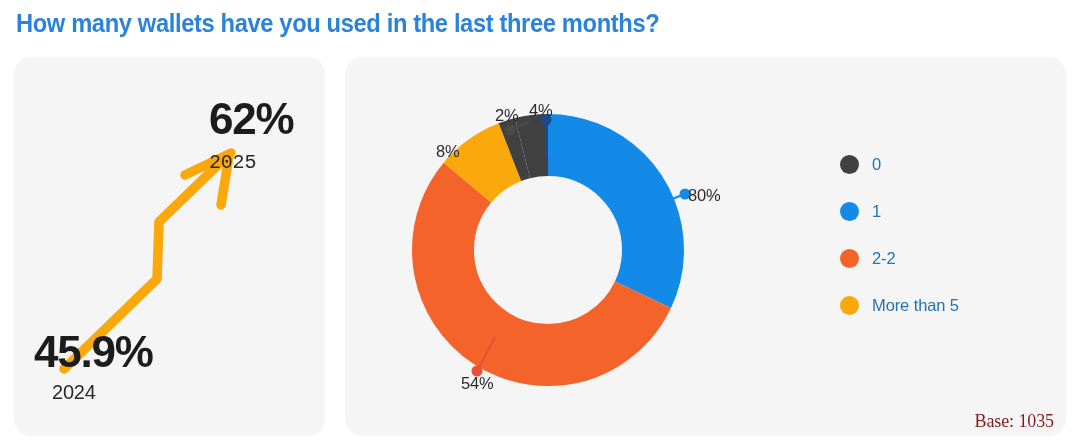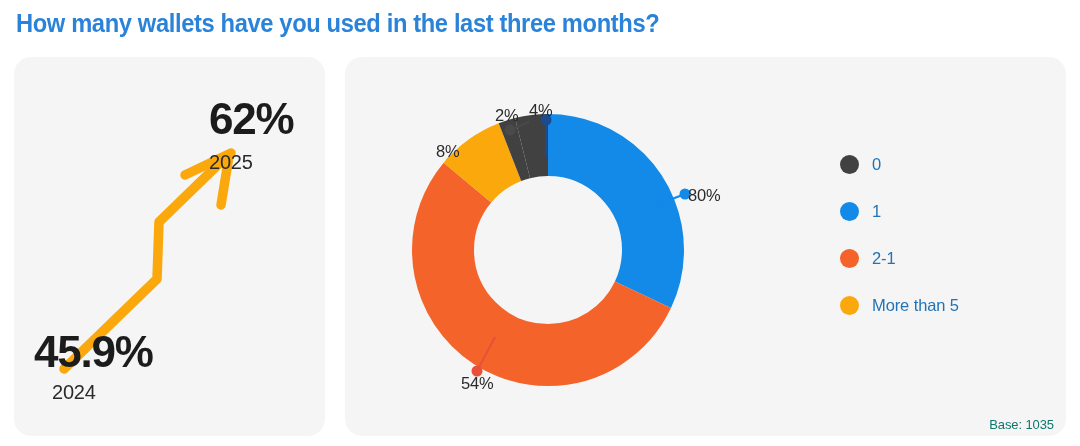--- a/index.html
+++ b/index.html
@@ -52,21 +52,21 @@
   }
   .stat-year {
     position: absolute;
     color: #2A2A2A;
     font-size: 20px;
     font-weight: normal;
     letter-spacing: -0.2px;
     white-space: nowrap;
   }
   #stat-2025-value { left: 199px; top: 94px; margin-left: 10px; }
-  #stat-2025-year  { left: 209px; top: 151px; }
+  #stat-2025-year  { left: 209px; top: 151px; font-family: Liberation Mono, monospace; }
   #stat-2024-value { left: 34px;  top: 327px; }
   #stat-2024-year  { left: 52px;  top: 381px; text-align: center; }
 
   #growth-arrow {
     position: absolute;
     left: 14px;
     top: 57px;
     width: 311px;
     height: 379px;
     pointer-events: none;
@@ -119,24 +119,25 @@
     color: #2373B5;
     letter-spacing: -0.1px;
     white-space: nowrap;
   }
 
   
   #base-note {
     position: absolute;
     right: 26px;
     bottom: 14px;
-    font-size: 13px;
-    color: #0f766e;
+    font-size: 18px;
+    color: #7f1d1d;
     letter-spacing: -0.1px;
     white-space: nowrap;
+    font-family: Liberation Serif, serif;
   }
 </style>
 </head>
 <body>
 
 <div id="page-title">How many wallets have you used in the last three months?</div>
 
 <div class="panel" id="left-panel"></div>
 
 <svg id="growth-arrow" viewBox="0 0 311 379" width="311" height="379" aria-hidden="true">
@@ -191,21 +192,21 @@
   <div class="legend-item">
     <span class="legend-swatch" style="background: rgb(65, 65, 65);"></span>
     <span class="legend-label">0</span>
   </div>
   <div class="legend-item">
     <span class="legend-swatch" style="background: rgb(19, 137, 232);"></span>
     <span class="legend-label">1</span>
   </div>
   <div class="legend-item">
     <span class="legend-swatch" style="background: rgb(244, 99, 42);"></span>
-    <span class="legend-label">2-1</span>
+    <span class="legend-label">2-2</span>
   </div>
   <div class="legend-item">
     <span class="legend-swatch" style="background: rgb(251, 168, 12);"></span>
     <span class="legend-label">More than 5</span>
   </div>
 </div>
 
 <div id="base-note">Base: 1035</div>
 
 </body></html>

